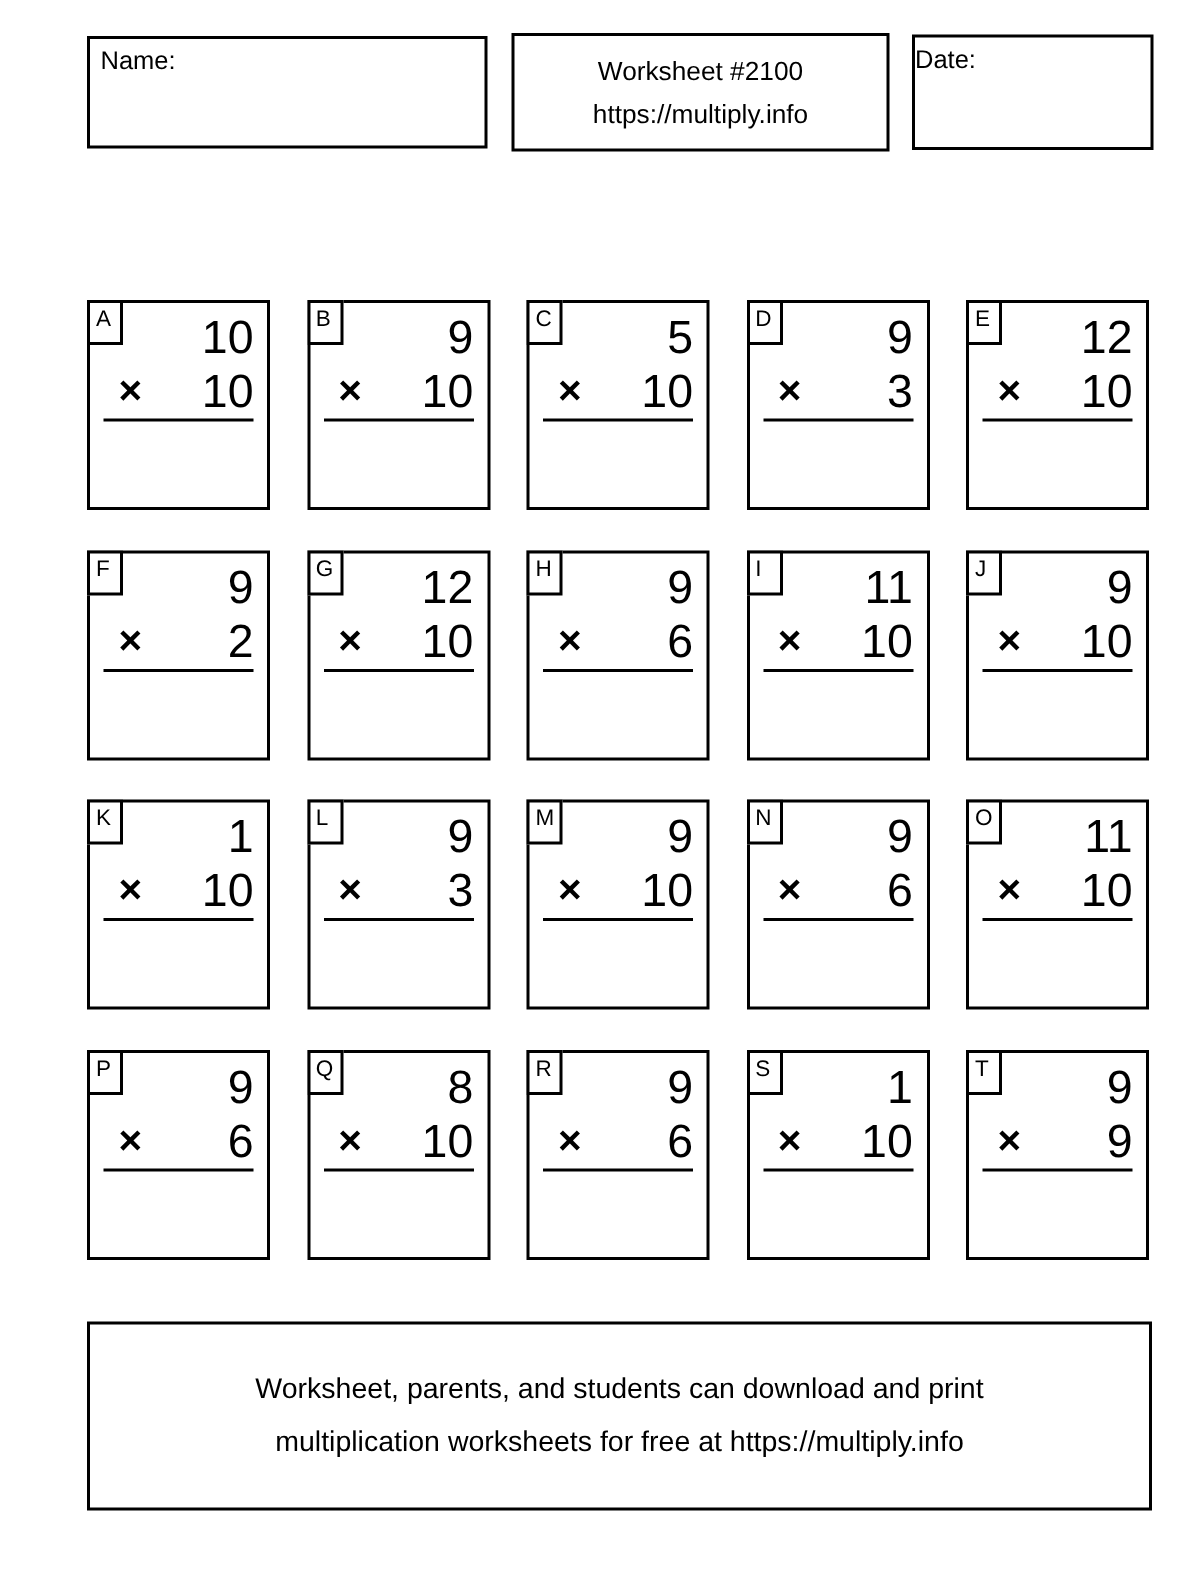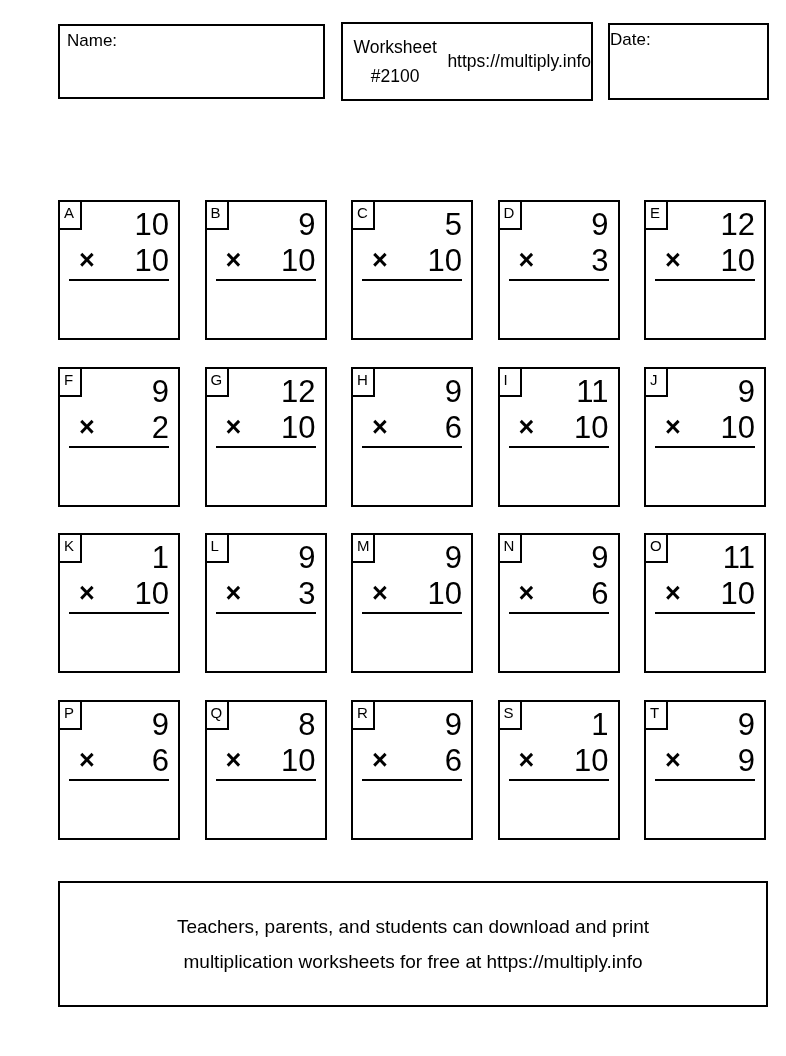--- a/index.html
+++ b/index.html
@@ -18,21 +18,21 @@
     position: absolute; left: 38px; top: 24px;
     width: 267px; height: 75px;
     border: 2px solid #000;
     padding: 5px 7px;
     font-size: 17px;
   }
   .ws-box {
     position: absolute; left: 321px; top: 22px;
     width: 252px; height: 79px;
     border: 2px solid #000;
-    display: flex; flex-direction: row;
+    display: flex; flex-direction: column;
     align-items: center; justify-content: center;
     font-size: 17.5px; line-height: 29px;
     text-align: center;
   }
   .date-box {
     position: absolute; left: 588px; top: 23px;
     width: 161px; height: 77px;
     border: 2px solid #000;
     padding: 5px 0;
     font-size: 17px;
@@ -336,17 +336,17 @@
     </div>
     <div class="num1">9</div>
     <div class="times">×</div>
     <div class="num2">9</div>
     <div class="rule"></div>
     <div class="answer-space"></div>
   </div>
 </div>
 
   <div class="footer">
-    <div>Teachers, parents, and students can download and print</div>
+    <div>Worksheet, parents, and students can download and print</div>
     <div>multiplication worksheets for free at https://multiply.info</div>
   </div>
 
 </div>
 
 </body></html>

